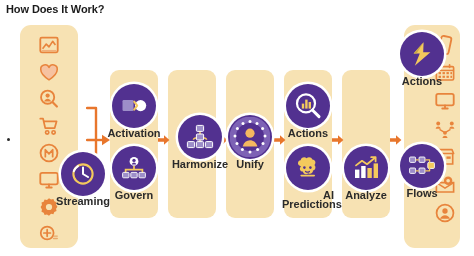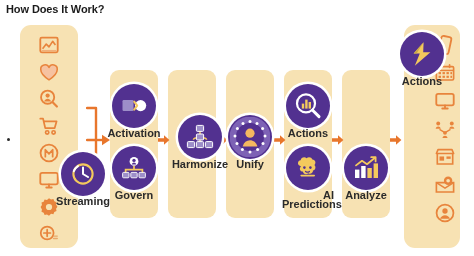--- a/index.html
+++ b/index.html
@@ -343,15 +343,30 @@
     <div class="circle">
       <svg width="24" height="26" viewBox="0 0 24 26">
         <path d="M13.6 1.2L3.6 12.4h6.2L4.8 24.8 20.4 11.2h-7.2z" fill="#f4c95d"></path>
         <path d="M13.6 1.2L3.6 12.4h3L13.6 1.2z" fill="#c9a84a"></path>
       </svg>
     </div>
     <div class="label">Actions</div>
   </div>
 
 
+  <div class="node" style="left:400px;top:144px;">
+    <div class="circle">
+      <svg width="28" height="24" viewBox="0 0 28 24">
+        <g fill="#9d8ec9" stroke="#ffffff" stroke-width="0.9">
+          <rect x="1.6" y="3" width="6" height="5.4" rx="1"></rect>
+          <rect x="1.6" y="14" width="6" height="5.4" rx="1"></rect>
+          <rect x="11" y="3" width="6" height="5.4" rx="1"></rect>
+          <rect x="11" y="14" width="6" height="5.4" rx="1"></rect>
+        </g>
+        <rect x="19.8" y="8.4" width="6.6" height="6" rx="1" fill="#f4c95d" stroke="#ffffff" stroke-width="0.9"></rect>
+        <path d="M7.8 5.8h3M7.8 16.8h3M17.2 5.8h4.4v3M17.2 16.8h4.4v-3" fill="none" stroke="#f4c95d" stroke-width="1.3" stroke-linejoin="round"></path>
+      </svg>
+    </div>
+    <div class="label">Flows</div>
+  </div>
 
 
 </div>
 
 </body></html>

